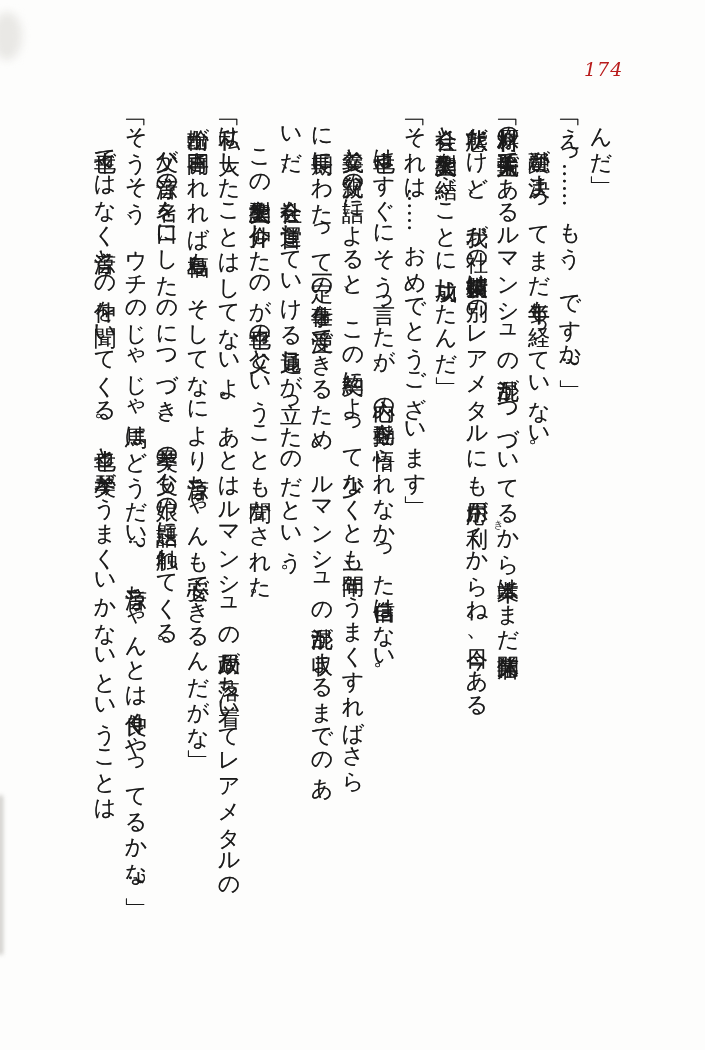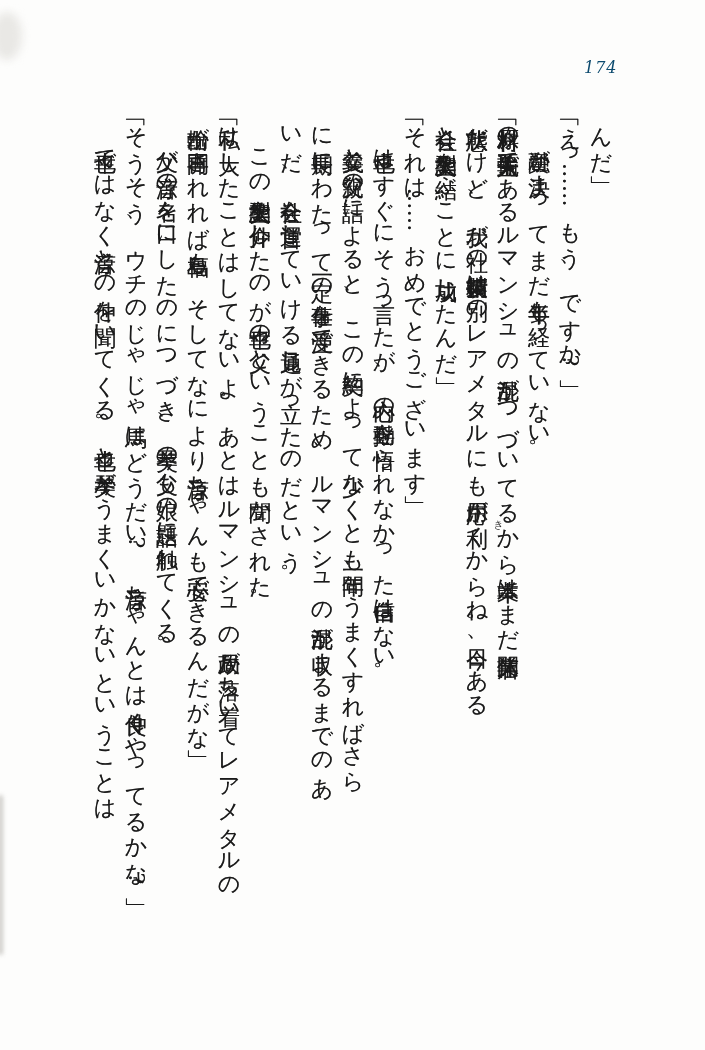--- a/index.html
+++ b/index.html
@@ -9,24 +9,24 @@
     height: 1050px;
     background: #fdfdfc;
     overflow: hidden;
     font-family: "DejaVu Serif", "Liberation Serif", serif;
     color: #1a1a1a;
   }
   .page-number {
     position: absolute;
     top: 58px;
     left: 584px;
-    font-size: 16px;
+    font-size: 19px;
     font-style: italic;
     letter-spacing: 1px;
-    color: #0c4a6e;
+    color: #b91c1c;
   }
   .text-block {
     position: absolute;
     top: 112px;
     right: 88px;
     height: 840px;
     writing-mode: vertical-rl;
     text-orientation: mixed;
     font-size: 22px;
     line-height: 31px;

